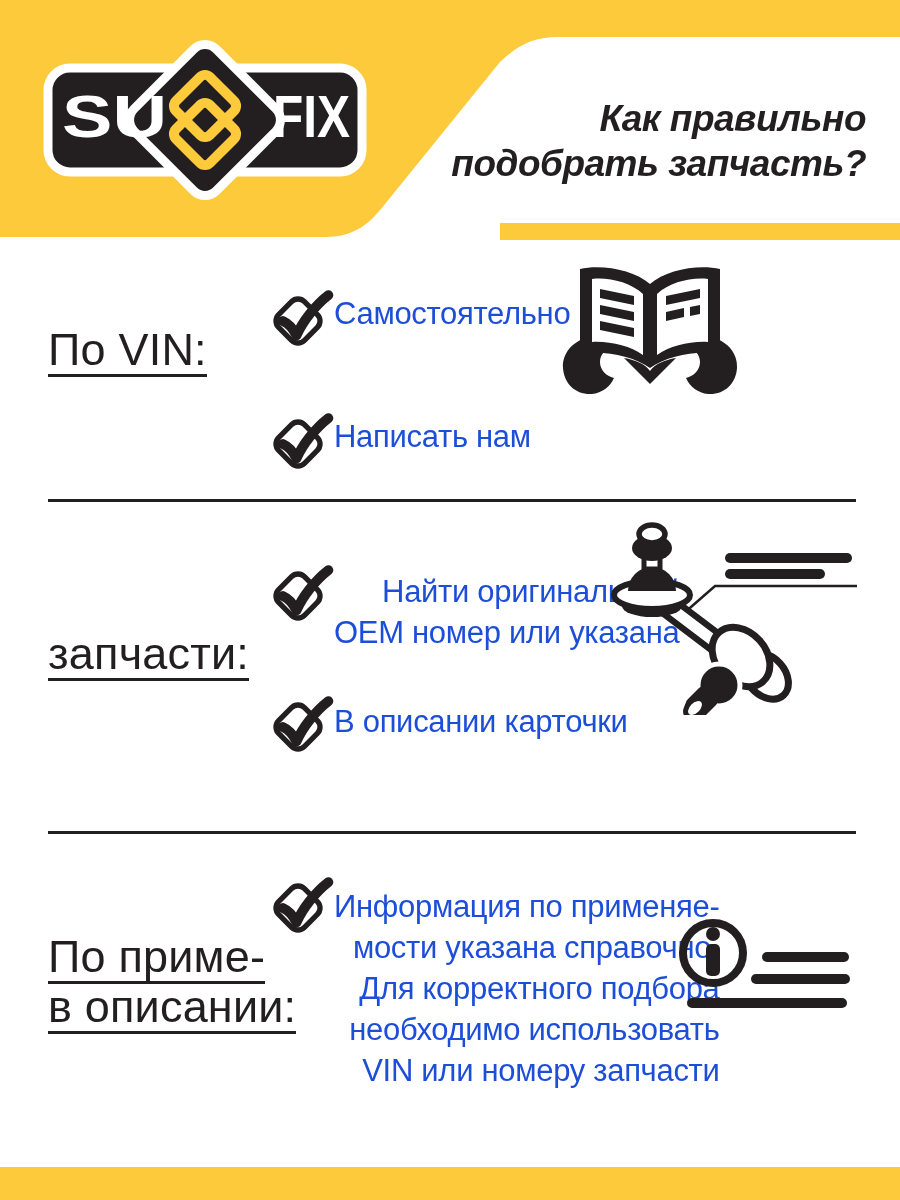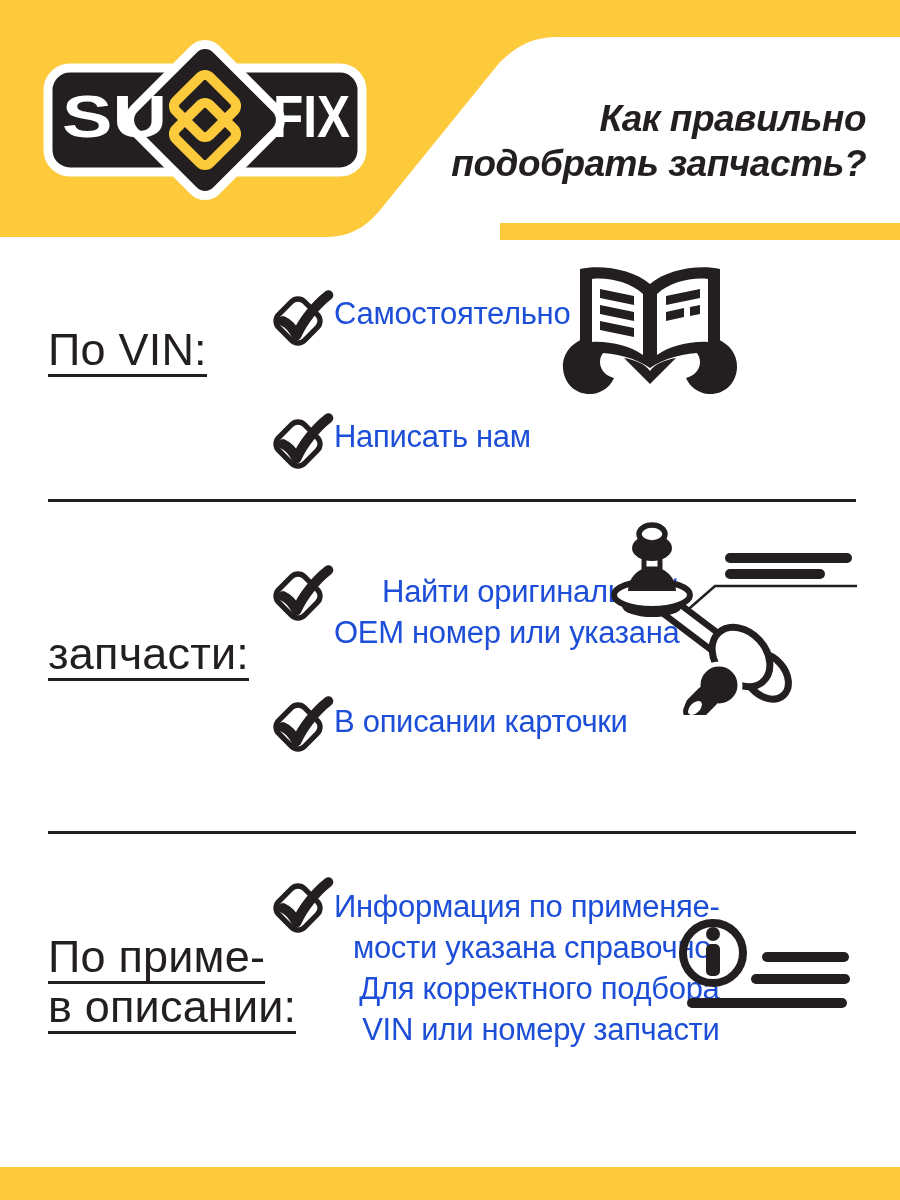--- a/index.html
+++ b/index.html
@@ -166,20 +166,21 @@
   <span class="hline">в описании:</span>
 </div>
 
 <svg class="chk" style="top:870px" viewBox="0 0 100 100">
     <use href="#chk-shape"></use>
   </svg>
 <div class="item-text" style="top:886px">
   <span>Информация по применяе-</span>
   <span>мости указана справочно.</span>
   <span>Для корректного подбора</span>
+  <span>необходимо использовать</span>
   <span>VIN или номеру запчасти</span>
 </div>
 
 <svg class="abs" style="left:670px;top:910px" width="190" height="105" viewBox="0 0 190 105">
   <circle cx="43" cy="43" r="30" fill="none" stroke="#231f20" stroke-width="8"></circle>
   <circle cx="43" cy="24" r="7" fill="#231f20"></circle>
   <rect x="36" y="34" width="14" height="32" rx="5" fill="#231f20"></rect>
   <rect x="92" y="42" width="87" height="10" rx="5" fill="#231f20"></rect>
   <rect x="81" y="64" width="99" height="10" rx="5" fill="#231f20"></rect>
   <rect x="17" y="88" width="160" height="10" rx="5" fill="#231f20"></rect>

